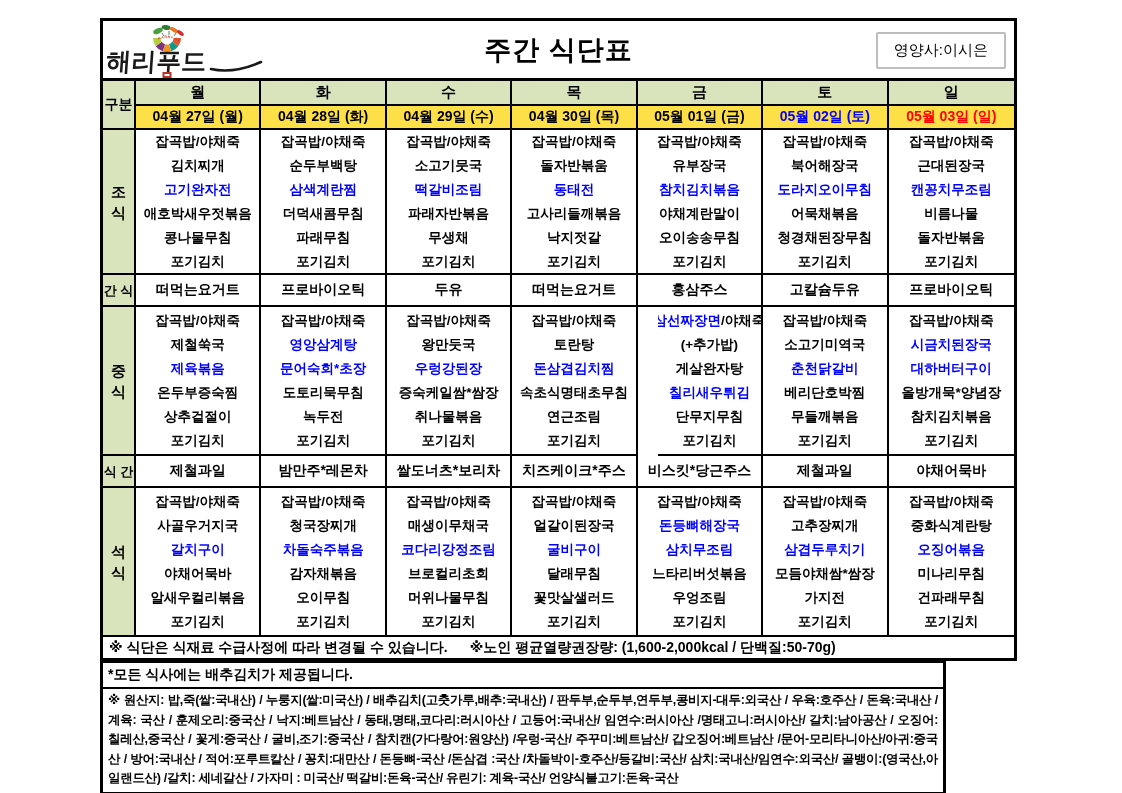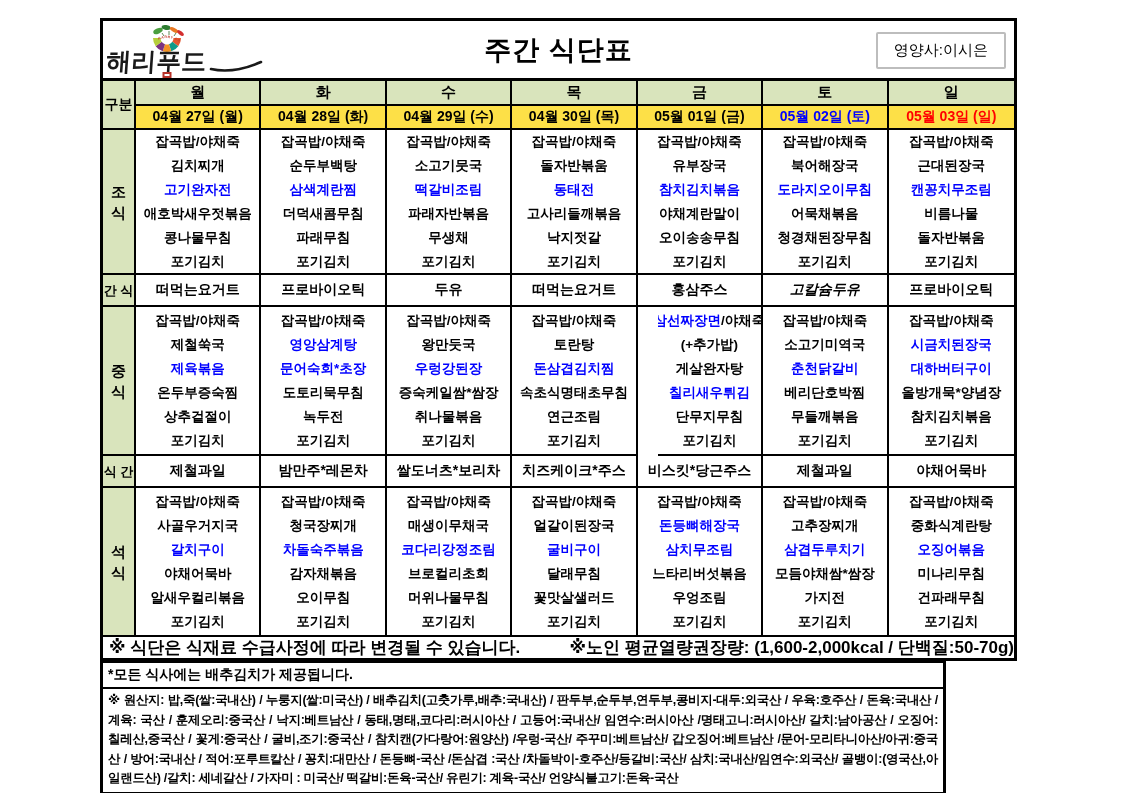--- a/index.html
+++ b/index.html
@@ -37,21 +37,21 @@
   .label-cell .lbl-line { white-space:nowrap; }
   .label-cell.small { font-size:13px; }
   .meal-cell { flex-direction:column; justify-content:center;
     font-size:13.5px; font-weight:600; }
   .menu-item { line-height:24px; white-space:nowrap; }
   .menu-item .blue, .menu-item.blue { color:#0000ff; font-weight:700; }
   .single-cell { font-size:14px; font-weight:600; white-space:nowrap; }
 
   
   .note1 { border-top:2px solid #000; height:23px; display:flex; align-items:center;
-    font-size:17px; font-weight:700; white-space:nowrap;justify-content:space-between; }
+    font-size:14px; font-weight:700; white-space:nowrap; }
   .note1 .n1l { margin-left:6px; }
   .note1 .n1r { margin-left:22px; }
 
   
   .origin-box { width:846px; border:3px solid #000; border-top-width:2px; background:#fff; }
   .note2 { font-size:14px; font-weight:700; padding:3px 5px; border-bottom:2px solid #000; }
   .origin-text { font-size:12.5px; font-weight:700; line-height:19.5px;
     padding:2px 5px 3px 5px; text-align:justify; letter-spacing:-0.3px; }
 </style>
 </head>
@@ -168,21 +168,21 @@
           <div class="menu-item">포기김치</div>
         </div>
         <div class="cell label-cell small" style="grid-area: 4 / 1;">
           <div class="lbl-line">간 식</div>
         </div>
         <div class="cell single-cell" style="grid-area: 4 / 2;">떠먹는요거트</div>
         <div class="cell single-cell" style="grid-area: 4 / 3;">프로바이오틱</div>
         <div class="cell single-cell" style="grid-area: 4 / 4;">두유</div>
         <div class="cell single-cell" style="grid-area: 4 / 5;">떠먹는요거트</div>
         <div class="cell single-cell" style="grid-area: 4 / 6;">홍삼주스</div>
-        <div class="cell single-cell" style="grid-area: 4 / 7; font-style: italic;">고칼슘두유</div>
+        <div class="cell single-cell" style="grid-area: 4 / 7;">고칼슘두유</div>
         <div class="cell single-cell col-last" style="grid-area: 4 / 8;">프로바이오틱</div>
         <div class="cell label-cell" style="grid-area: 5 / 1;">
           <div class="lbl-line">중</div>
           <div class="lbl-line">식</div>
         </div>
         <div class="cell meal-cell" style="grid-area: 5 / 2;">
           <div class="menu-item">잡곡밥/야채죽</div>
           <div class="menu-item">제철쑥국</div>
           <div class="menu-item blue">제육볶음</div>
           <div class="menu-item">온두부증숙찜</div>

